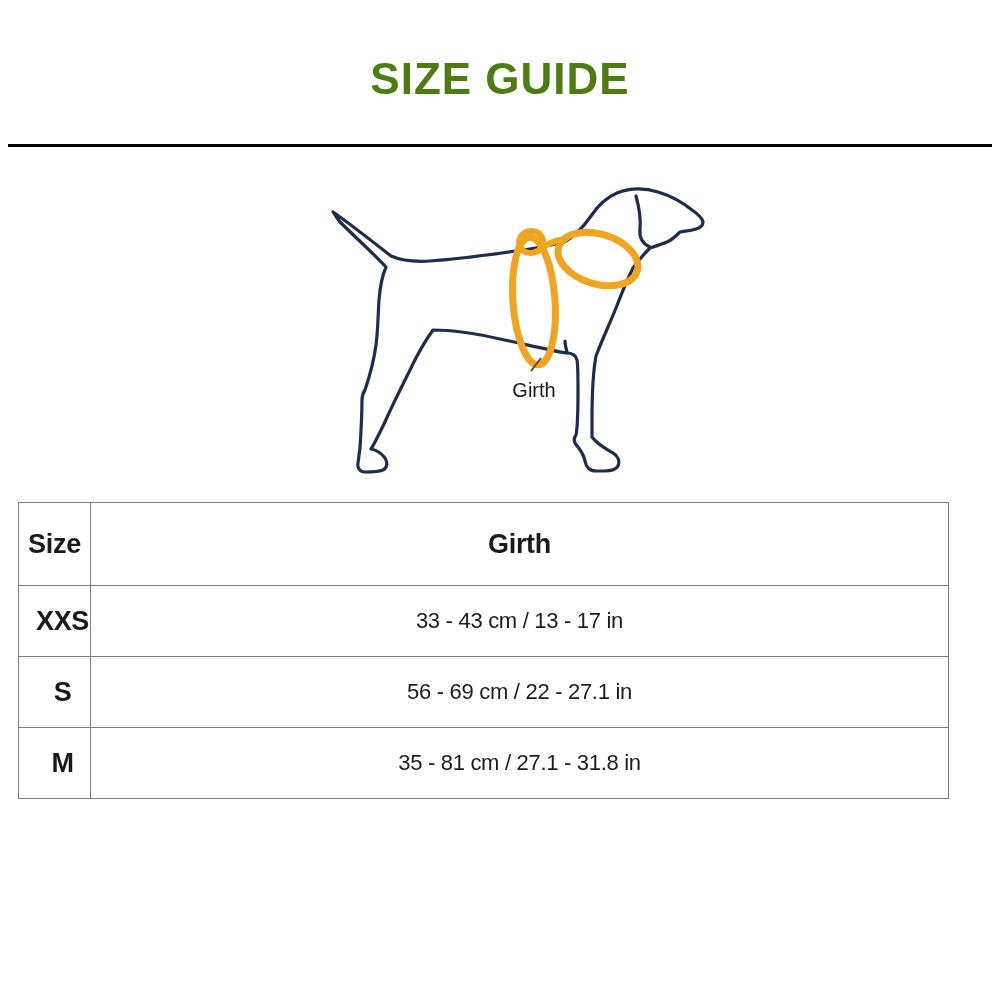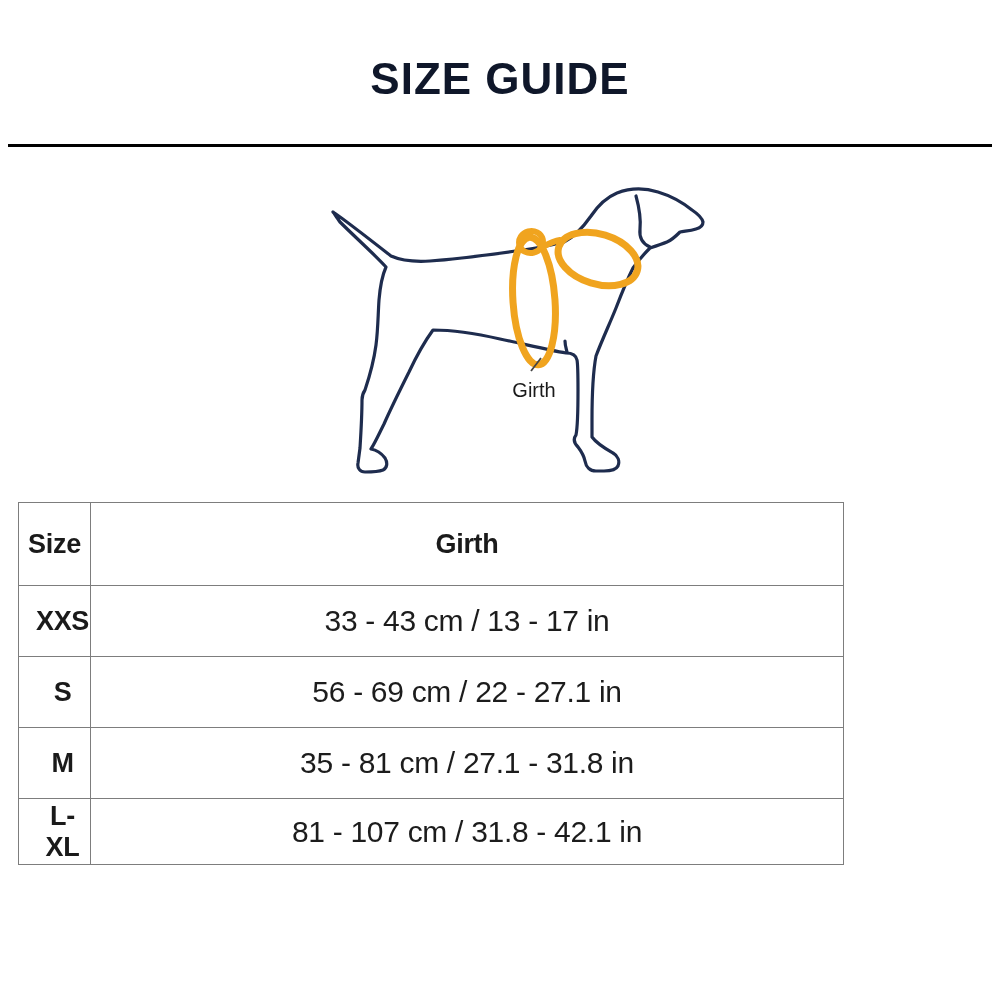--- a/index.html
+++ b/index.html
@@ -1,41 +1,41 @@
 <!DOCTYPE html>
 <html><head>
 <meta charset="utf-8">
 <style>
   html,body{margin:0;padding:0;background:#ffffff;}
   body{width:1000px;height:1000px;position:relative;font-family:"Liberation Sans",sans-serif;overflow:hidden;}
   .page{position:absolute;inset:0;background:#ffffff;}
 
   .title{
     position:absolute;top:54px;left:0;width:1000px;
-    text-align:center;font-size:44px;font-weight:700;color:#0f172a;
+    text-align:center;font-size:44px;font-weight:700;color:#4d7c0f;
     letter-spacing:1px;
   }
   .divider{
     position:absolute;top:144px;left:8px;width:984px;height:3px;background:#000000;
   }
 
   .dog-wrap{position:absolute;left:310px;top:172px;width:410px;height:335px;}
 
   .size-table{
-    position:absolute;left:18px;top:502px;width:826px;
+    position:absolute;left:18px;top:502px;width:931px;
     border-collapse:collapse;table-layout:fixed;
   }
   .size-table th,.size-table td{
     border:1px solid #7d7d7d;
     text-align:center;vertical-align:middle;
     background:#ffffff;padding:0;
   }
   .size-table th{font-size:27px;font-weight:700;color:#1a1a1a;letter-spacing:-0.3px;}
   .size-table td.size{font-size:27px;font-weight:700;color:#1a1a1a;letter-spacing:-0.3px;padding-left:16px;}
-  .size-table td.val{font-size:30px;font-weight:400;color:#1c1c1c;letter-spacing:-0.3px;}
+  .size-table td.val{font-size:22px;font-weight:400;color:#1c1c1c;letter-spacing:-0.3px;}
 </style>
 </head>
 <body>
 
 <div class="page">
 
   <div class="title">SIZE GUIDE</div>
   <div class="divider"></div>
 
   <svg class="dog-wrap" viewBox="310 172 410 335" width="410" height="335" xmlns="http://www.w3.org/2000/svg">
@@ -116,20 +116,16 @@
         <td class="val">33 - 43 cm / 13 - 17 in</td>
       </tr>
       <tr style="height:71px">
         <td class="size">S</td>
         <td class="val">56 - 69 cm / 22 - 27.1 in</td>
       </tr>
       <tr style="height:71px">
         <td class="size">M</td>
         <td class="val">35 - 81 cm / 27.1 - 31.8 in</td>
       </tr>
-      <tr style="height:66px">
-        <td class="size">L-XL</td>
-        <td class="val">81 - 107 cm / 31.8 - 42.1 in</td>
-      </tr>
     </tbody>
   </table>
 
 </div>
 
 </body></html>

